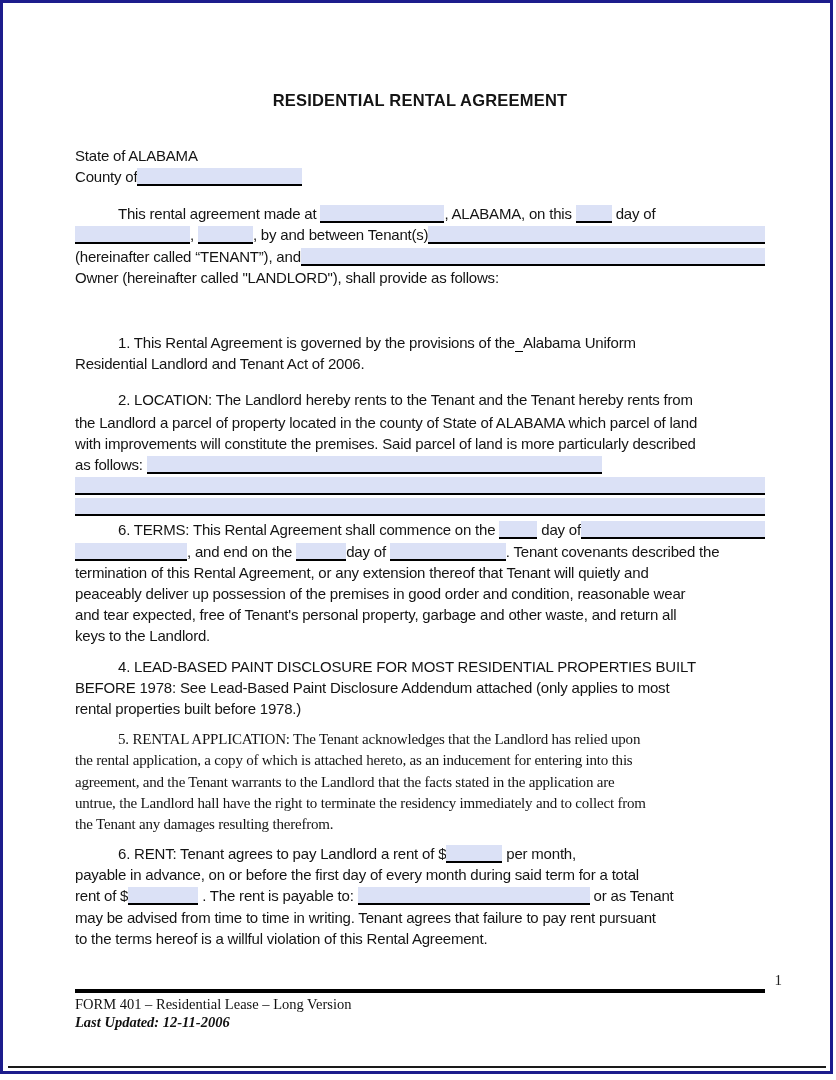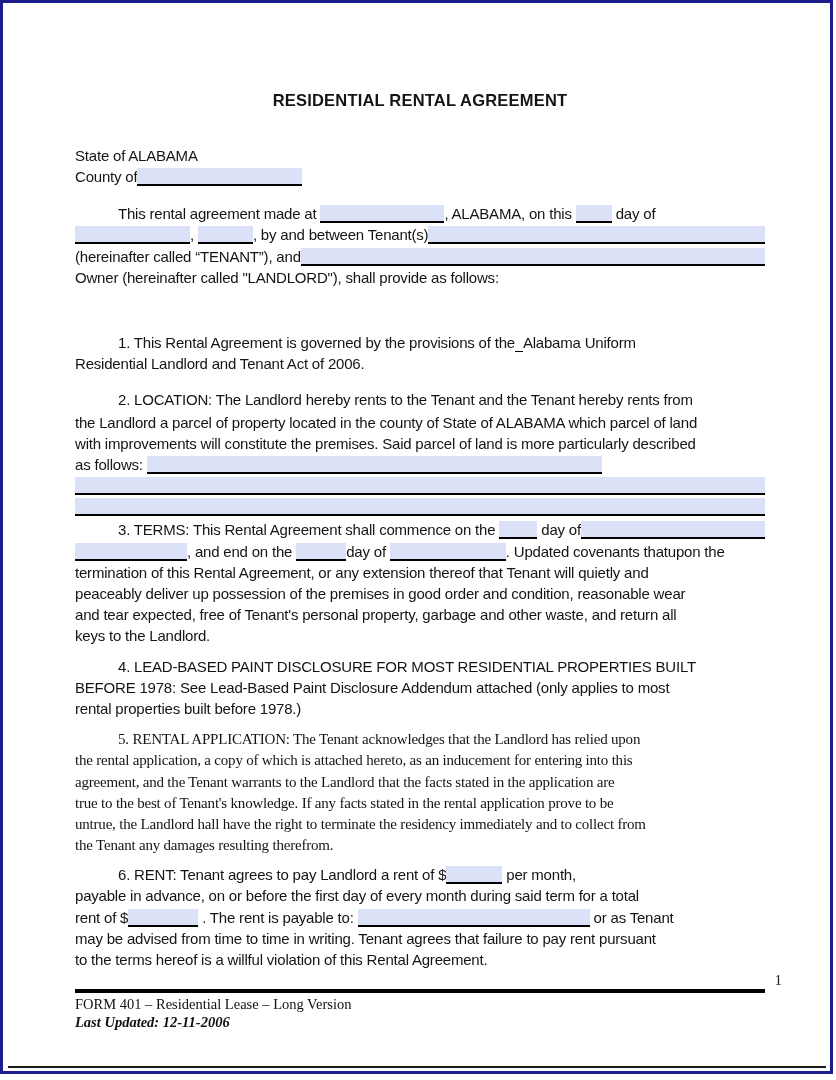--- a/index.html
+++ b/index.html
@@ -129,32 +129,32 @@
       </div>
       <div class="line">
         <span class="blank grow"></span>
       </div>
       <div class="line">
         <span class="blank grow"></span>
       </div>
     </div>
     <div class="para" style="margin-bottom: 9px;">
       <div class="line" style="padding-left: 43px;">
-        <span class="run">3. TERMS: This Rental Agreement shall commence on the </span>
+        <span class="run">6. TERMS: This Rental Agreement shall commence on the </span>
         <span class="blank" style="width: 38px;"></span>
         <span class="run"> day of</span>
         <span class="blank grow"></span>
       </div>
       <div class="line">
         <span class="blank" style="width: 112px;"></span>
         <span class="run">, and end on the </span>
         <span class="blank" style="width: 50px;"></span>
         <span class="run">day of </span>
         <span class="blank" style="width: 116px;"></span>
-        <span class="run">. Updated covenants thatupon the</span>
+        <span class="run">. Tenant covenants described the</span>
       </div>
       <div class="line">
         <span class="run">termination of this Rental Agreement, or any extension thereof that Tenant will quietly and</span>
       </div>
       <div class="line">
         <span class="run">peaceably deliver up possession of the premises in good order and condition, reasonable wear</span>
       </div>
       <div class="line">
         <span class="run">and tear expected, free of Tenant's personal property, garbage and other waste, and return all</span>
       </div>
@@ -175,23 +175,20 @@
     </div>
     <div class="para" style="margin-bottom: 9px; font-family: Liberation Serif, serif;">
       <div class="line" style="padding-left: 43px;">
         <span class="run">5. RENTAL APPLICATION: The Tenant acknowledges that the Landlord has relied upon</span>
       </div>
       <div class="line">
         <span class="run">the rental application, a copy of which is attached hereto, as an inducement for entering into this</span>
       </div>
       <div class="line">
         <span class="run">agreement, and the Tenant warrants to the Landlord that the facts stated in the application are</span>
-      </div>
-      <div class="line">
-        <span class="run">true to the best of Tenant's knowledge. If any facts stated in the rental application prove to be</span>
       </div>
       <div class="line">
         <span class="run">untrue, the Landlord hall have the right to terminate the residency immediately and to collect from</span>
       </div>
       <div class="line">
         <span class="run">the Tenant any damages resulting therefrom.</span>
       </div>
     </div>
     <div class="para" style="margin-bottom: 27px;">
       <div class="line" style="padding-left: 43px;">

